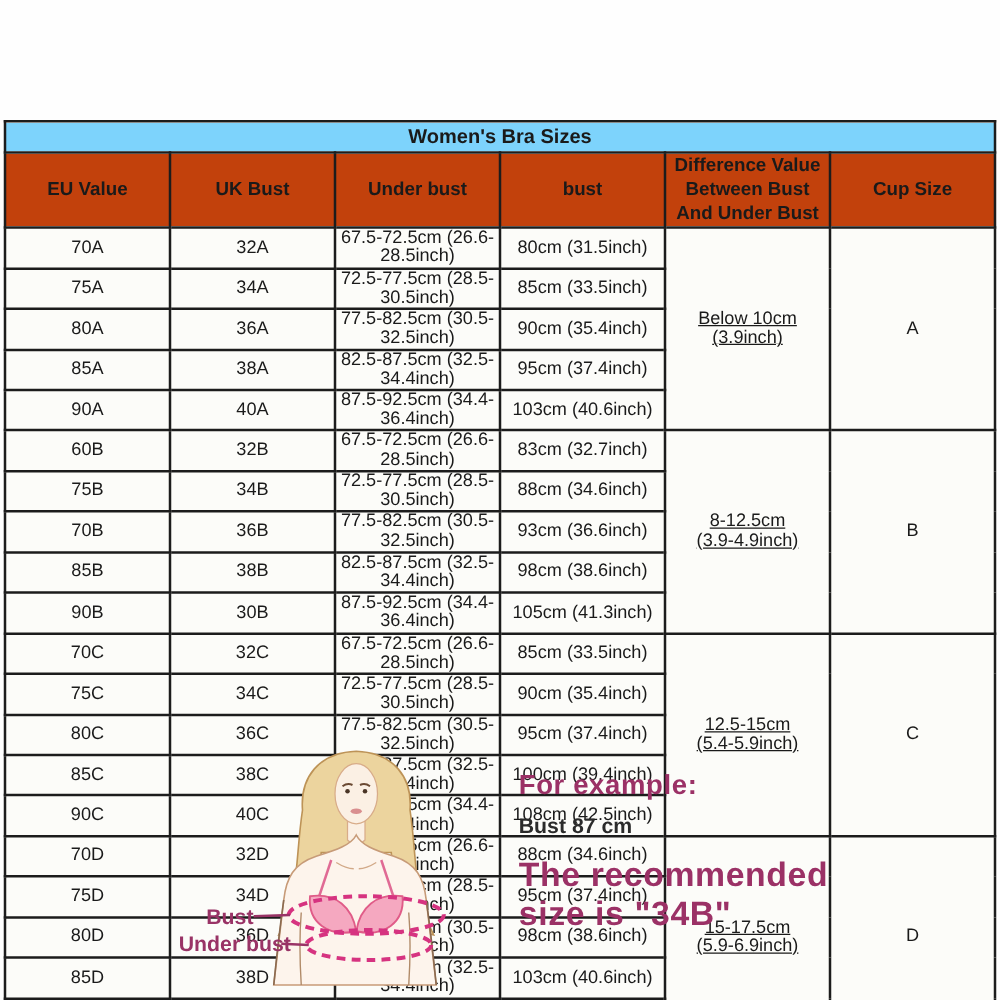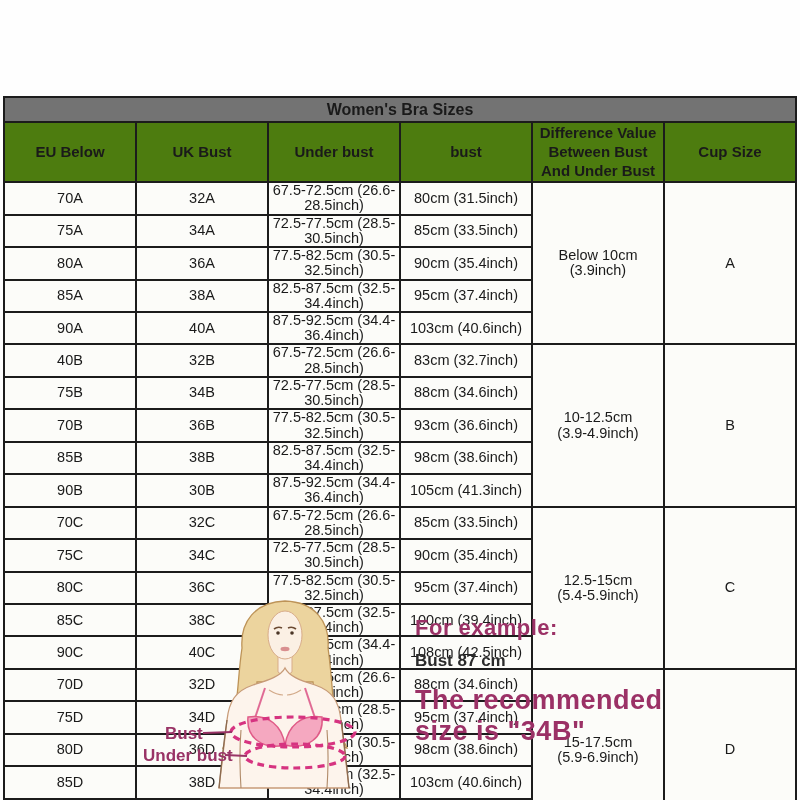--- a/index.html
+++ b/index.html
@@ -16,36 +16,36 @@
     position:absolute; left:3px; top:96px; width:794px;
     border-collapse:collapse; table-layout:fixed;
     background:#fcfcf9;
   }
   .size-table th, .size-table td {
     border:2px solid #1c1c1c;
     text-align:center; vertical-align:middle;
     overflow:hidden;
   }
   .title-cell {
-    background:#737373;
+    background:#7dd3fc;
     font-size:16px; font-weight:700;
     height:25px; padding:1px;
   }
   .header-row th {
-    background:#4d7c0f;
+    background:#c2410c;
     font-size:15px; font-weight:700;
     height:49px; line-height:1.25; padding:1px 2px;
   }
   .size-table tbody td {
     background:#fcfcf9;
     font-size:14.5px; font-weight:400;
     height:21px; padding:0 2px;
     line-height:1.05;
   }
-  .diff-cell { white-space:pre-line; font-size:15px; line-height:1.3; }
+  .diff-cell { white-space:pre-line; font-size:15px; line-height:1.3;text-decoration:underline; }
   .cup-cell  { font-size:15px; }
   .c0{width:69px}.c1{width:63px}.c2{width:228px}.c3{width:154px}.c4{width:230px}.c5{width:50px}
 
   
   .figure {
     position:absolute; left:135px; top:598px; width:278px; height:192px;
   }
   .figure svg { position:absolute; inset:0; }
   .fig-label {
     position:absolute;
@@ -75,21 +75,21 @@
 </style>
 </head>
 <body>
 
 <table class="size-table">
   <thead>
     <tr>
       <th colspan="6" class="title-cell">Women's Bra Sizes</th>
     </tr>
     <tr class="header-row" id="header-row">
-        <th class="c0">EU Below</th>
+        <th class="c0">EU Value</th>
         <th class="c1">UK Bust</th>
         <th class="c2">Under bust</th>
         <th class="c3">bust</th>
         <th class="c4">Difference Value Between Bust And Under Bust</th>
         <th class="c5">Cup Size</th>
       </tr>
   </thead>
   <tbody id="table-body">
       <tr>
         <td class="c0">70A</td>
@@ -118,25 +118,25 @@
         <td class="c2">82.5-87.5cm (32.5-34.4inch)</td>
         <td class="c3">95cm (37.4inch)</td>
       </tr>
       <tr>
         <td class="c0">90A</td>
         <td class="c1">40A</td>
         <td class="c2">87.5-92.5cm (34.4-36.4inch)</td>
         <td class="c3">103cm (40.6inch)</td>
       </tr>
       <tr>
-        <td class="c0">40B</td>
+        <td class="c0">60B</td>
         <td class="c1">32B</td>
         <td class="c2">67.5-72.5cm (26.6-28.5inch)</td>
         <td class="c3">83cm (32.7inch)</td>
-        <td rowspan="5" class="c4 diff-cell">10-12.5cm
+        <td rowspan="5" class="c4 diff-cell">8-12.5cm
 (3.9-4.9inch)</td>
         <td rowspan="5" class="c5 cup-cell">B</td>
       </tr>
       <tr>
         <td class="c0">75B</td>
         <td class="c1">34B</td>
         <td class="c2">72.5-77.5cm (28.5-30.5inch)</td>
         <td class="c3">88cm (34.6inch)</td>
       </tr>
       <tr>

